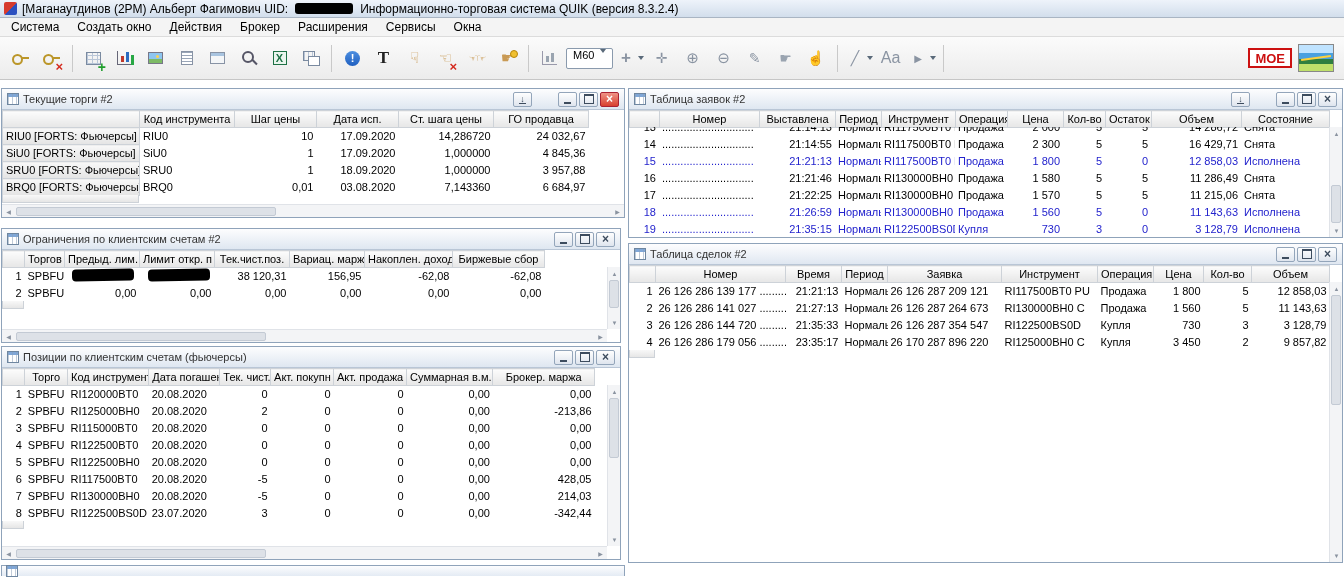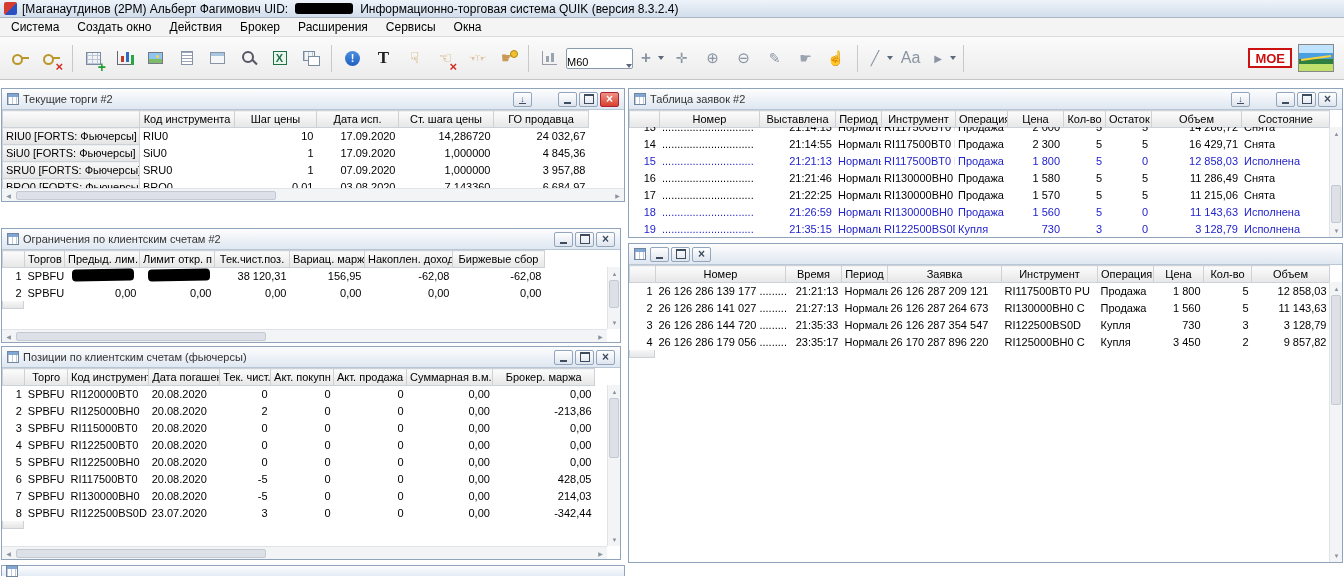--- a/index.html
+++ b/index.html
@@ -13,21 +13,21 @@
 .redact-inline{display:inline-block;width:58px;height:11px;background:#000;border-radius:3px;margin:0 2px;vertical-align:middle}
 .menubar{height:19px;background:#f4f4f4;border-bottom:1px solid #dcdcdc;display:flex;align-items:stretch;padding-left:2px}
 .menuitem{padding:0 9px;font-size:12px;display:flex;align-items:center;cursor:default}
 .toolbar{height:43px;background:linear-gradient(#fbfbfb,#ececec);border-bottom:1px solid #c6c6c6;display:flex;align-items:center;padding:0 6px;gap:2px}
 .tbtn{min-width:29px;height:32px;display:flex;align-items:center;justify-content:center;position:relative;border:1px solid transparent;border-radius:2px}
 .tsep{width:1px;height:27px;background:#c9c9c9;margin:0 4px;align-self:center}
 .tspace{flex:1}
 .ci{width:20px;height:20px;display:inline-flex;align-items:center;justify-content:center;position:relative}
 .lbl{white-space:nowrap}
 .dd{width:0;height:0;border-left:3px solid transparent;border-right:3px solid transparent;border-top:4px solid #5a6a7a;margin-left:2px}
-.combo{width:67px;height:21px;background:#fff;border:1px solid #8a9aad;border-radius:2px;display:flex;align-items:flex-end;padding:0 0;justify-content:space-between;min-width:0}
+.combo{width:47px;height:21px;background:#fff;border:1px solid #8a9aad;border-radius:2px;display:flex;align-items:flex-start;padding:0 6px;justify-content:space-between;min-width:0}
 .combo .lbl{font-size:11px}
 
 
 .ci[data-name="key-icon"]::before,.ci[data-name="key-off-icon"]::before{content:"";position:absolute;left:1px;top:6px;width:7px;height:7px;border:2px solid #bb9629;border-radius:50%}
 .ci[data-name="key-icon"]::after,.ci[data-name="key-off-icon"]::after{content:"";position:absolute;left:10px;top:9px;width:8px;height:2px;background:#bb9629;box-shadow:4px 2px 0 -1px #bb9629}
 .tbtn[data-name="disconnect-button"]::after,.tbtn[data-name="order-cancel-button"]::after{content:"×";position:absolute;right:2px;bottom:0;color:#d42a1e;font-weight:bold;font-size:13px;line-height:1}
 .ci[data-name="table-plus-icon"]{width:15px;height:13px;border:1px solid #7a8aa0;background-image:repeating-linear-gradient(0deg,#b9c6d8 0 1px,transparent 1px 4px),repeating-linear-gradient(90deg,#b9c6d8 0 1px,transparent 1px 5px)}
 .tbtn[data-name="new-table-button"]::after{content:"+";position:absolute;right:1px;bottom:-2px;color:#1f9e2c;font-weight:bold;font-size:14px}
 .ci[data-name="chart-icon"]{width:15px;height:14px;border-left:1px solid #667;border-bottom:1px solid #667}
 .ci[data-name="chart-icon"]::before{content:"";position:absolute;left:3px;bottom:2px;width:3px;height:6px;background:#c0392b}
@@ -249,21 +249,21 @@
     <span class="tbtn" data-name="moe-button">
       <span class="ci lbl" data-name="moe-button-icon">МОЕ</span>
     </span>
     <span class="tbtn" data-name="chart-preview-button">
       <span class="ci" data-name="chart-preview-icon"></span>
     </span>
   </div>
 
 <div class="mdi" data-name="mdi-area">
 
-  <div class="panel" id="p-trades" data-name="panel-current-trades" style="left:1px;top:8px;width:624px;height:114px">
+  <div class="panel" id="p-trades" data-name="panel-current-trades" style="left:1px;top:8px;width:624px;height:130px">
     <div class="ptitle" data-name="panel-titlebar">
       <span class="picon" data-name="table-window-icon"></span>
       <span class="ptext" data-name="panel-title">Текущие торги #2</span>
       <div class="cap">
         <span class="cbtn anchor" data-name="anchor-button"></span>
         <span class="cbtn minb" data-name="minimize-button"></span>
         <span class="cbtn maxb" data-name="maximize-button"></span>
         <span class="cbtn closeb active" data-name="close-button"></span>
       </div>
     </div>
@@ -293,21 +293,21 @@
               <td class="c-code" data-name="cell-code">SiU0</td>
               <td class="c-step" data-name="cell-step">1</td>
               <td class="c-date" data-name="cell-date">17.09.2020</td>
               <td class="c-stepc" data-name="cell-stepc">1,000000</td>
               <td class="c-go" data-name="cell-go">4 845,36</td>
             </tr>
             <tr data-name="table-row">
               <td class="c-hdr" data-name="cell-hdr">SRU0 [FORTS: Фьючерсы]</td>
               <td class="c-code" data-name="cell-code">SRU0</td>
               <td class="c-step" data-name="cell-step">1</td>
-              <td class="c-date" data-name="cell-date">07.09.2020</td>
+              <td class="c-date" data-name="cell-date">18.09.2020</td>
               <td class="c-stepc" data-name="cell-stepc">1,000000</td>
               <td class="c-go" data-name="cell-go">3 957,88</td>
             </tr>
             <tr data-name="table-row">
               <td class="c-hdr" data-name="cell-hdr">BRQ0 [FORTS: Фьючерсы]</td>
               <td class="c-code" data-name="cell-code">BRQ0</td>
               <td class="c-step" data-name="cell-step">0,01</td>
               <td class="c-date" data-name="cell-date">03.08.2020</td>
               <td class="c-stepc" data-name="cell-stepc">7,143360</td>
               <td class="c-go" data-name="cell-go">6 684,97</td>
@@ -646,20 +646,21 @@
         <span class="sar" style="left:0" data-name="scroll-left-icon">◀</span>
         <span class="sar" style="right:0" data-name="scroll-right-icon">▶</span>
         <span class="hthumb" data-name="scrollbar-thumb" style="left:14px;width:250px"></span>
       </div>
     </div>
   </div>
 
   <div class="panel" id="p-deals" data-name="panel-deals" style="left:628px;top:163px;width:715px;height:320px">
     <div class="ptitle" data-name="panel-titlebar">
       <span class="picon" data-name="table-window-icon"></span>
+      <span class="ptext" data-name="panel-title">Таблица сделок #2</span>
       <div class="cap">
         <span class="cbtn minb" data-name="minimize-button"></span>
         <span class="cbtn maxb" data-name="maximize-button"></span>
         <span class="cbtn closeb" data-name="close-button"></span>
       </div>
     </div>
     <div class="pbody">
       <table class="grid t-deals" data-name="deals-table">
         <thead>
             <tr>

